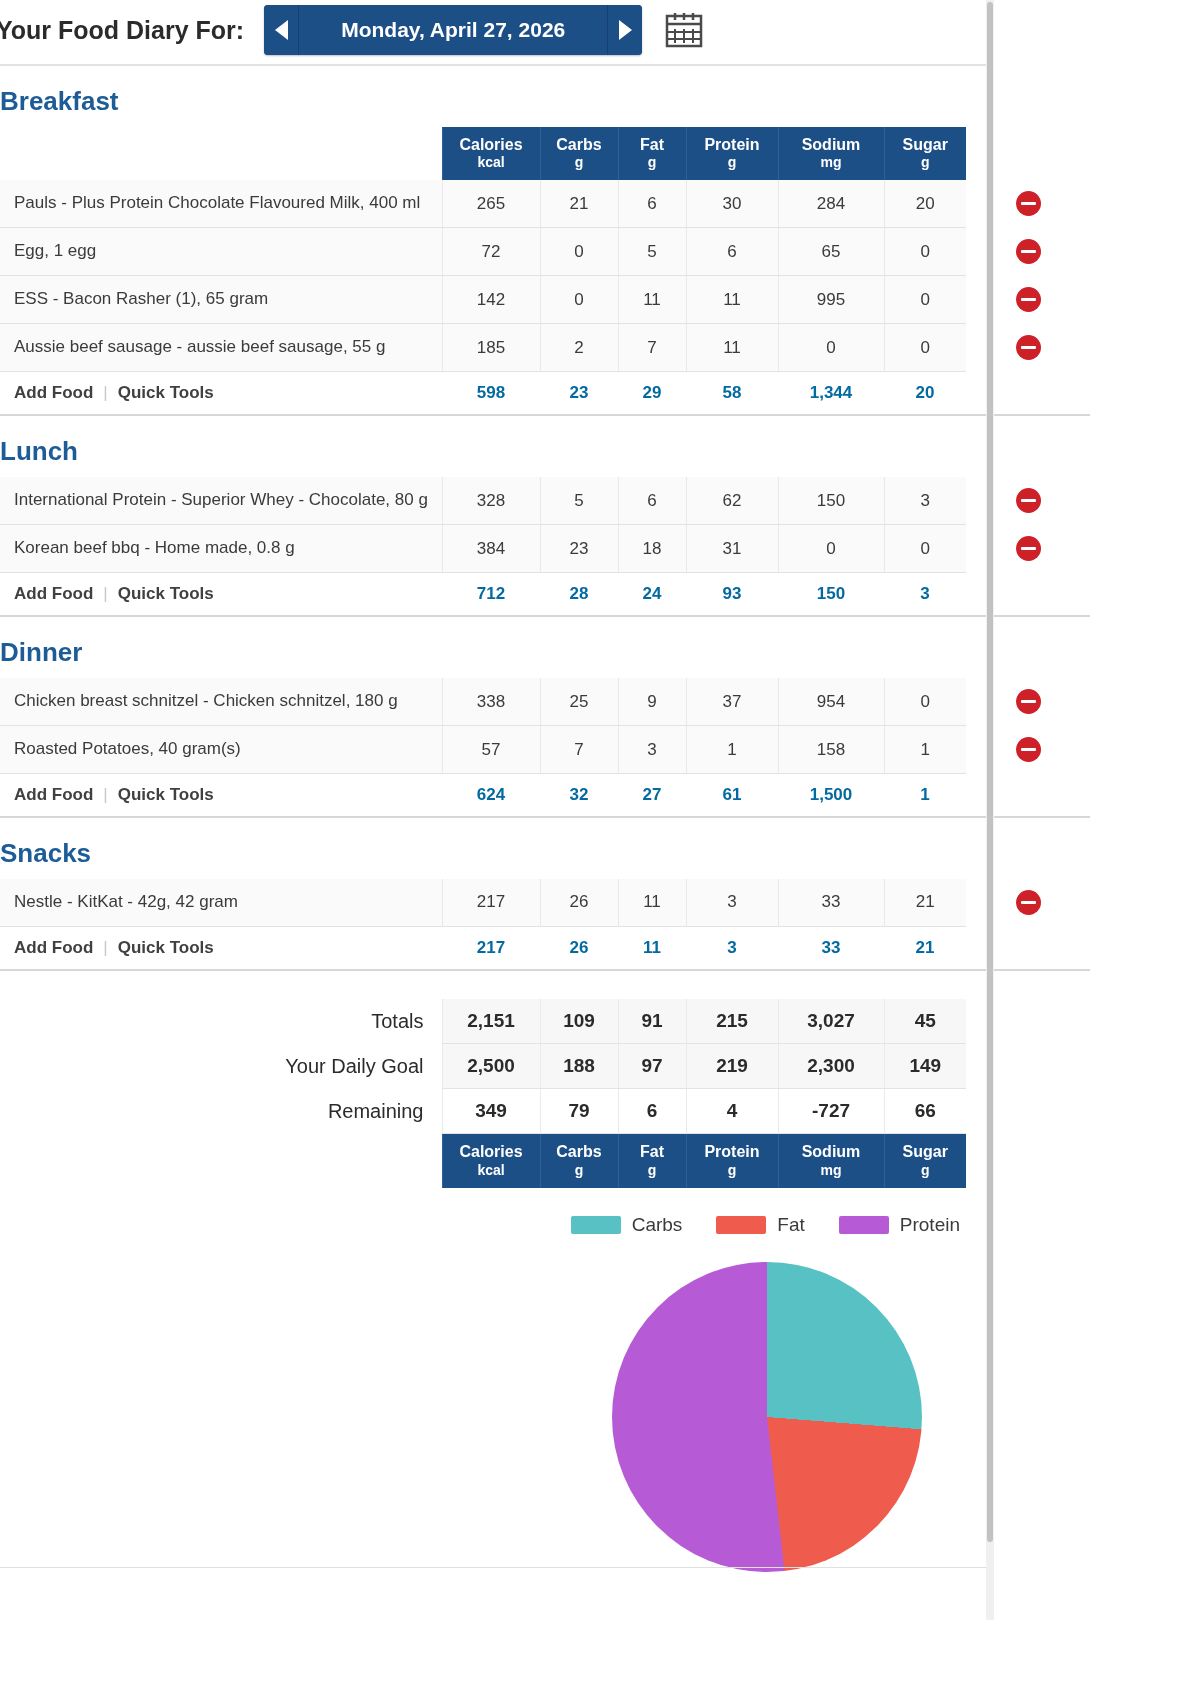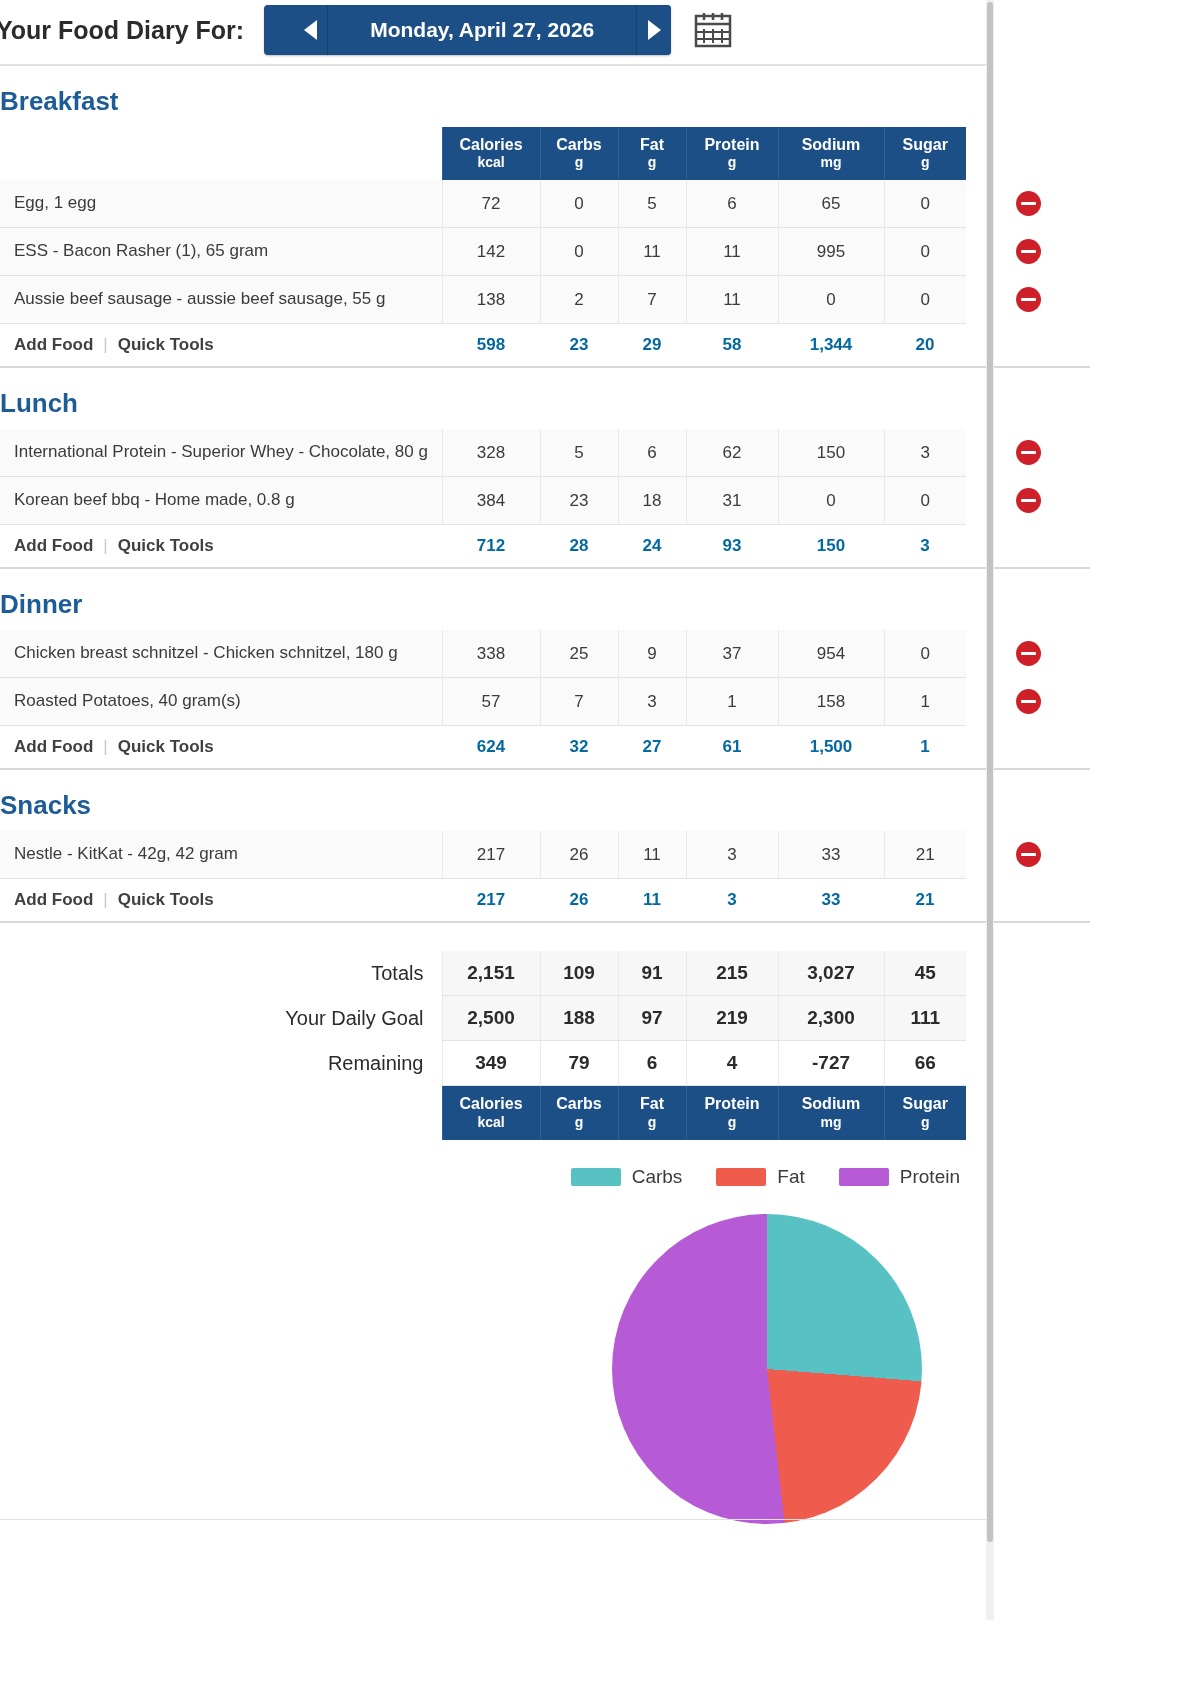--- a/index.html
+++ b/index.html
@@ -38,21 +38,20 @@
   }
   .date-nav {
     display: flex;
     align-items: center;
     margin-left: 20px;
     background: #1d4f87;
     border-radius: 4px;
     height: 50px;
     overflow: hidden;
     box-shadow: 0 1px 2px rgba(0,0,0,0.25);
-    padding-left: 29px;
   }
   .date-arrow {
     width: 34px;
     height: 50px;
     display: flex;
     align-items: center;
     justify-content: center;
     background: #1d4f87;
     color: #fff;
     cursor: pointer;
@@ -310,20 +309,30 @@
               <th class="blank"></th>
               <th class="colhead"><span>Calories</span><span class="unit">kcal</span></th>
               <th class="colhead"><span>Carbs</span><span class="unit">g</span></th>
               <th class="colhead"><span>Fat</span><span class="unit">g</span></th>
               <th class="colhead"><span>Protein</span><span class="unit">g</span></th>
               <th class="colhead"><span>Sodium</span><span class="unit">mg</span></th>
               <th class="colhead"><span>Sugar</span><span class="unit">g</span></th>
               <th class="blank"></th>
             </tr>
             <tr class="foodrow">
+              <td class="food">Pauls - Plus Protein Chocolate Flavoured Milk, 400 ml</td>
+              <td class="num">265</td>
+              <td class="num">21</td>
+              <td class="num">6</td>
+              <td class="num">30</td>
+              <td class="num">284</td>
+              <td class="num">20</td>
+              <td class="act"><span class="del-icon"></span></td>
+            </tr>
+            <tr class="foodrow">
               <td class="food">Egg, 1 egg</td>
               <td class="num">72</td>
               <td class="num">0</td>
               <td class="num">5</td>
               <td class="num">6</td>
               <td class="num">65</td>
               <td class="num">0</td>
               <td class="act"><span class="del-icon"></span></td>
             </tr>
             <tr class="foodrow">
@@ -331,21 +340,21 @@
               <td class="num">142</td>
               <td class="num">0</td>
               <td class="num">11</td>
               <td class="num">11</td>
               <td class="num">995</td>
               <td class="num">0</td>
               <td class="act"><span class="del-icon"></span></td>
             </tr>
             <tr class="foodrow">
               <td class="food">Aussie beef sausage - aussie beef sausage, 55 g</td>
-              <td class="num">138</td>
+              <td class="num">185</td>
               <td class="num">2</td>
               <td class="num">7</td>
               <td class="num">11</td>
               <td class="num">0</td>
               <td class="num">0</td>
               <td class="act"><span class="del-icon"></span></td>
             </tr>
             <tr class="totalrow">
               <td class="links"><a class="link">Add Food</a><span class="sep">|</span><a class="link">Quick Tools</a></td>
               <td class="num">598</td>
@@ -515,21 +524,21 @@
           <td class="val">45</td>
           <td></td>
         </tr>
         <tr>
           <td class="label">Your Daily Goal</td>
           <td class="val">2,500</td>
           <td class="val">188</td>
           <td class="val">97</td>
           <td class="val">219</td>
           <td class="val">2,300</td>
-          <td class="val">111</td>
+          <td class="val">149</td>
           <td></td>
         </tr>
         <tr class="remaining">
           <td class="label">Remaining</td>
           <td class="val pos">349</td>
           <td class="val pos">79</td>
           <td class="val pos">6</td>
           <td class="val pos">4</td>
           <td class="val neg">-727</td>
           <td class="val pos">66</td>

